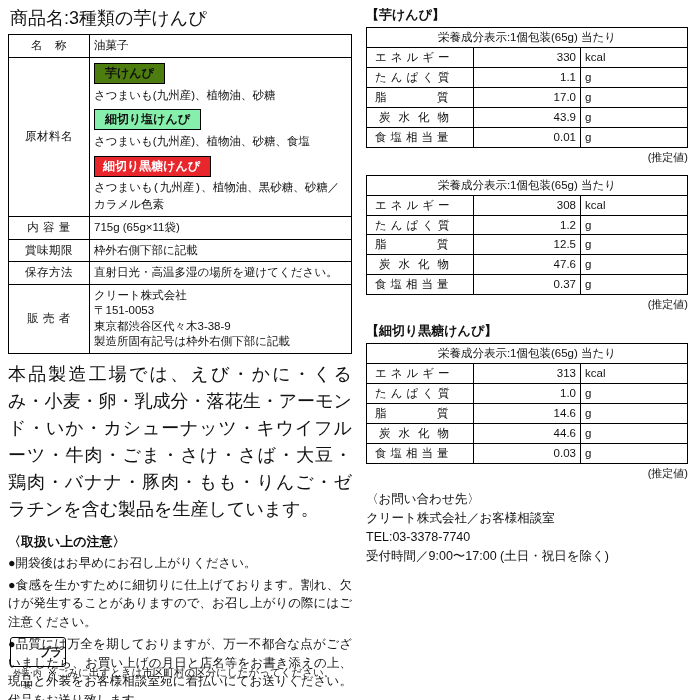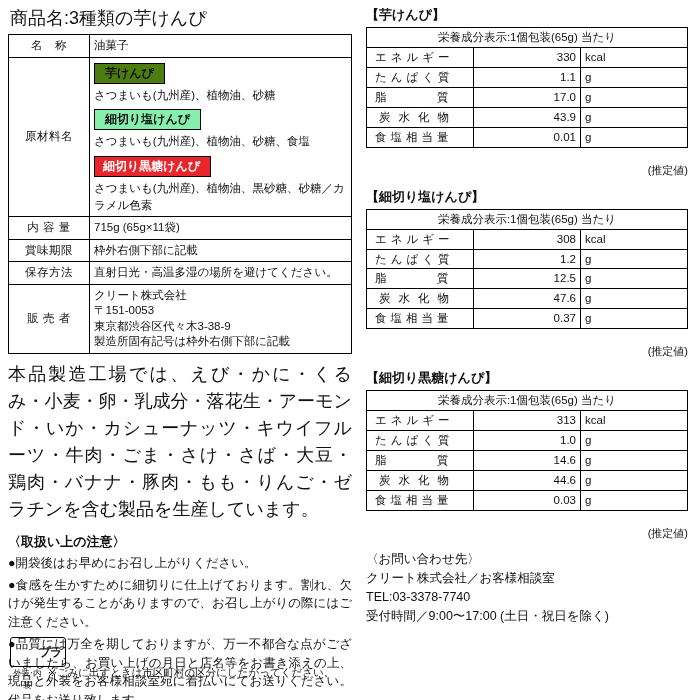--- a/index.html
+++ b/index.html
@@ -27,21 +27,21 @@
   .val{font-size:11.5px;line-height:1.45;}
   .tagline{margin:2px 0 3px 0;}
   .tag{
     display:inline-block;padding:2px 10px;border:1px solid #000;
     font-size:12px;font-weight:bold;line-height:1.25;
   }
   .tag.y{background:#4d7c0f;}
   .tag.b{background:#86efac;}
   .tag.r{background:#e8262b;color:#fff;padding-left:8px;}
   .ing{margin:0 0 6px 0;font-size:11.5px;line-height:1.45;}
-  .ing.last{margin-bottom:0;}
+  .ing.last{margin-bottom:0;font-family:Liberation Mono, monospace;}
 
   
   .allergen{
     width:344px;margin-top:7px;font-size:18px;line-height:1.5;
     text-align:justify;
   }
   
   .notes-title{margin-top:10px;font-size:13px;font-weight:bold;}
   .note{font-size:12.5px;line-height:1.5;margin-top:3px;text-align:justify;width:344px;}
 
@@ -51,21 +51,21 @@
   .recycle-box{
     width:30px;height:28px;border:1.6px solid #000;border-radius:3px;
     display:flex;align-items:center;justify-content:center;
     font-size:12px;font-weight:bold;letter-spacing:-1px;padding-left:24px;
   }
   .recycle-cap{font-size:8.5px;text-align:center;margin-top:1px;letter-spacing:-0.5px;}
   .recycle-note{font-size:10.5px;margin-left:4px;margin-bottom:12px;}
 
   
   .nut-title{font-size:13px;font-weight:bold;margin:0 0 3px 0;}
-  table.nut{border-collapse:collapse;width:322px;table-layout:fixed;margin-bottom:15px;}
+  table.nut{border-collapse:collapse;width:322px;table-layout:fixed;margin-bottom:2px;}
   table.nut td{border:1px solid #000;font-size:11.5px;padding:2px 4px;line-height:1.3;}
   td.nhead{text-align:center;font-size:11.5px;}
   td.nname{width:146px;letter-spacing:4px;text-indent:4px;}
   td.nval{width:86px;text-align:right;padding-right:6px;}
   td.nunit{width:60px;text-align:left;padding-left:6px;}
   .est{text-align:right;width:322px;font-size:11px;margin:0 0 10px 0;}
   .blk{margin-bottom:0;}
   .blk + .blk{margin-top:2px;}
 
   
@@ -169,21 +169,20 @@
             <td class="nname">食塩相当量</td>
             <td class="nval">0.01</td>
             <td class="nunit">g</td>
           </tr>
         </tbody>
           </table>
         <div class="est">(推定値)</div>
       </div>
 
       <div class="blk">
-        <div class="nut-title">【細切り塩けんぴ】</div>
         <table class="nut">
           <tbody>
               <tr>
             <td class="nhead" colspan="3">栄養成分表示:1個包装(65g) 当たり</td>
           </tr>
           <tr>
             <td class="nname">エネルギー</td>
             <td class="nval">308</td>
             <td class="nunit">kcal</td>
           </tr>

